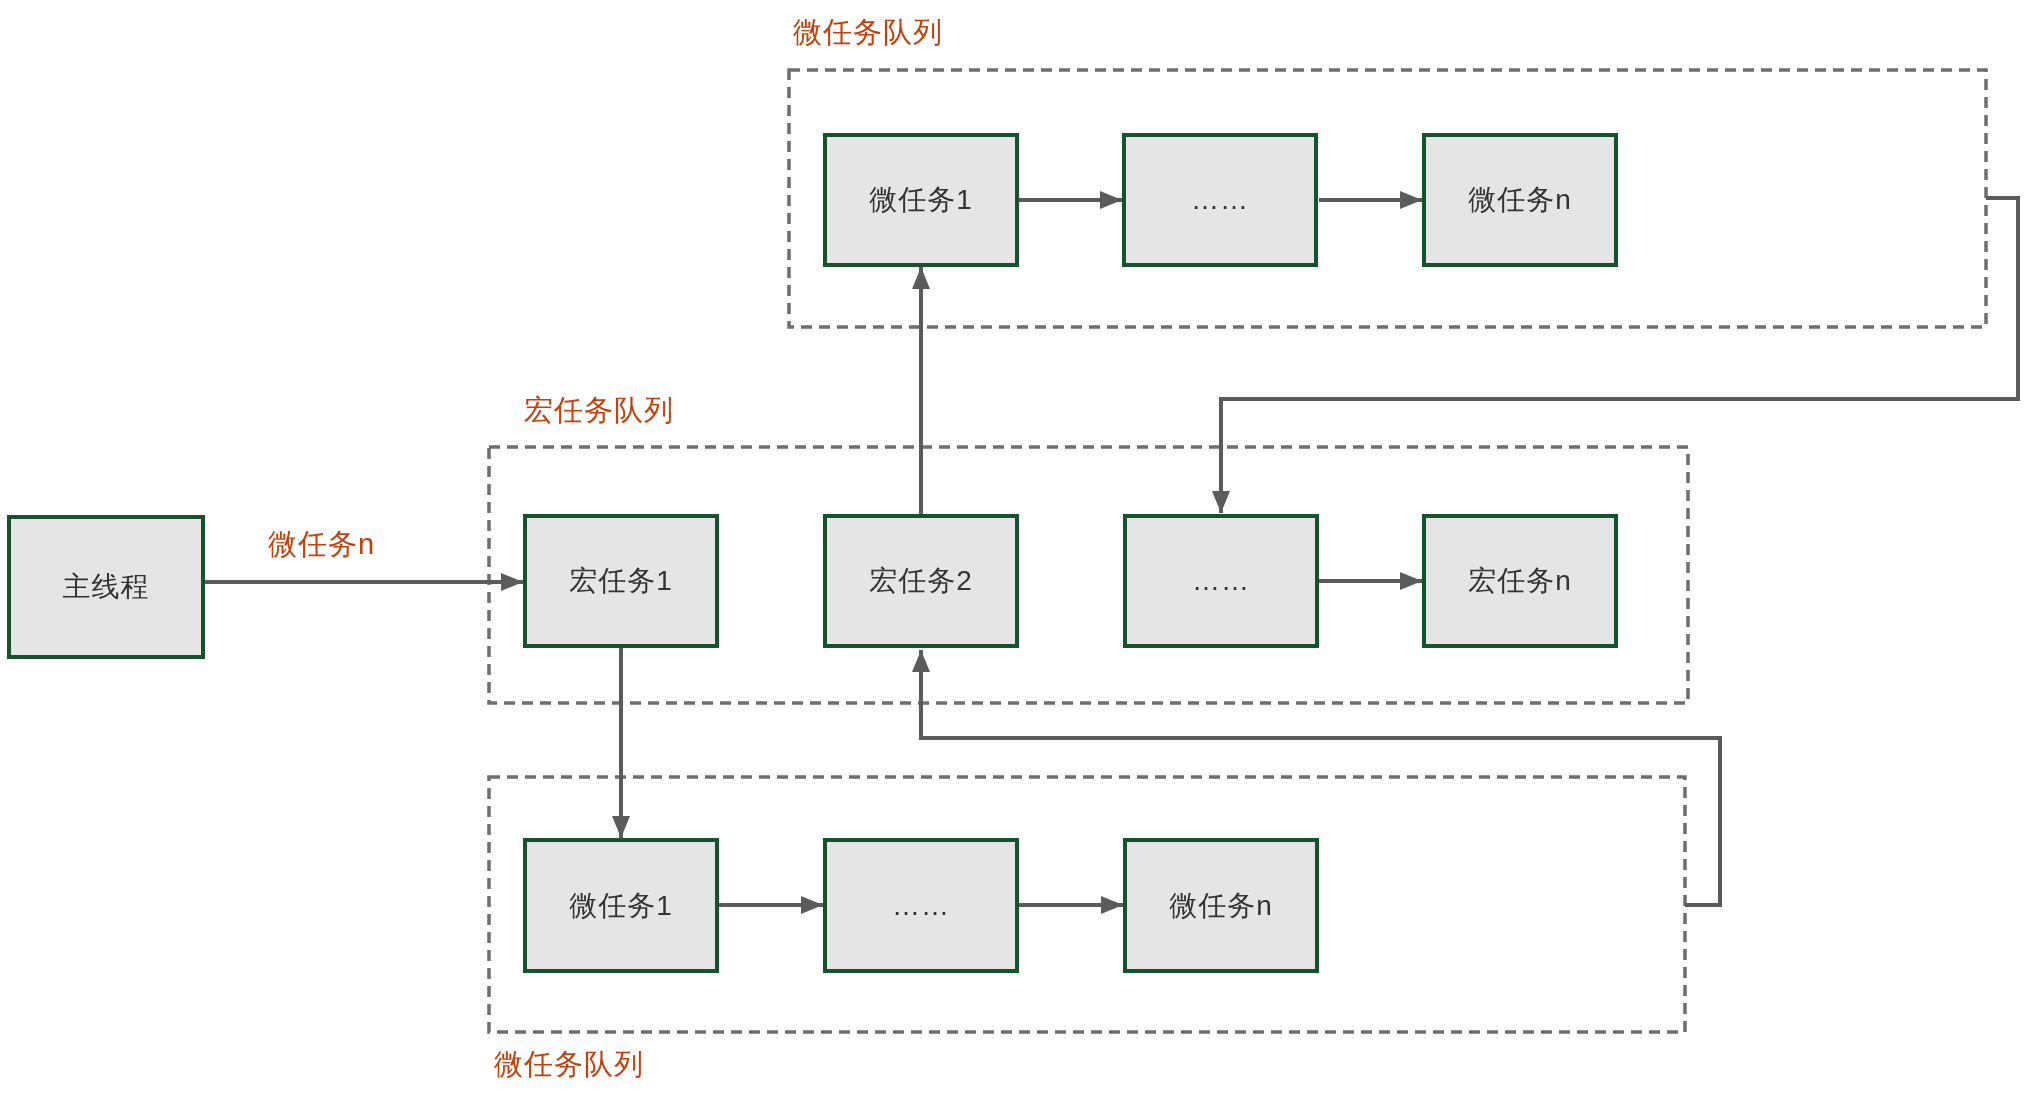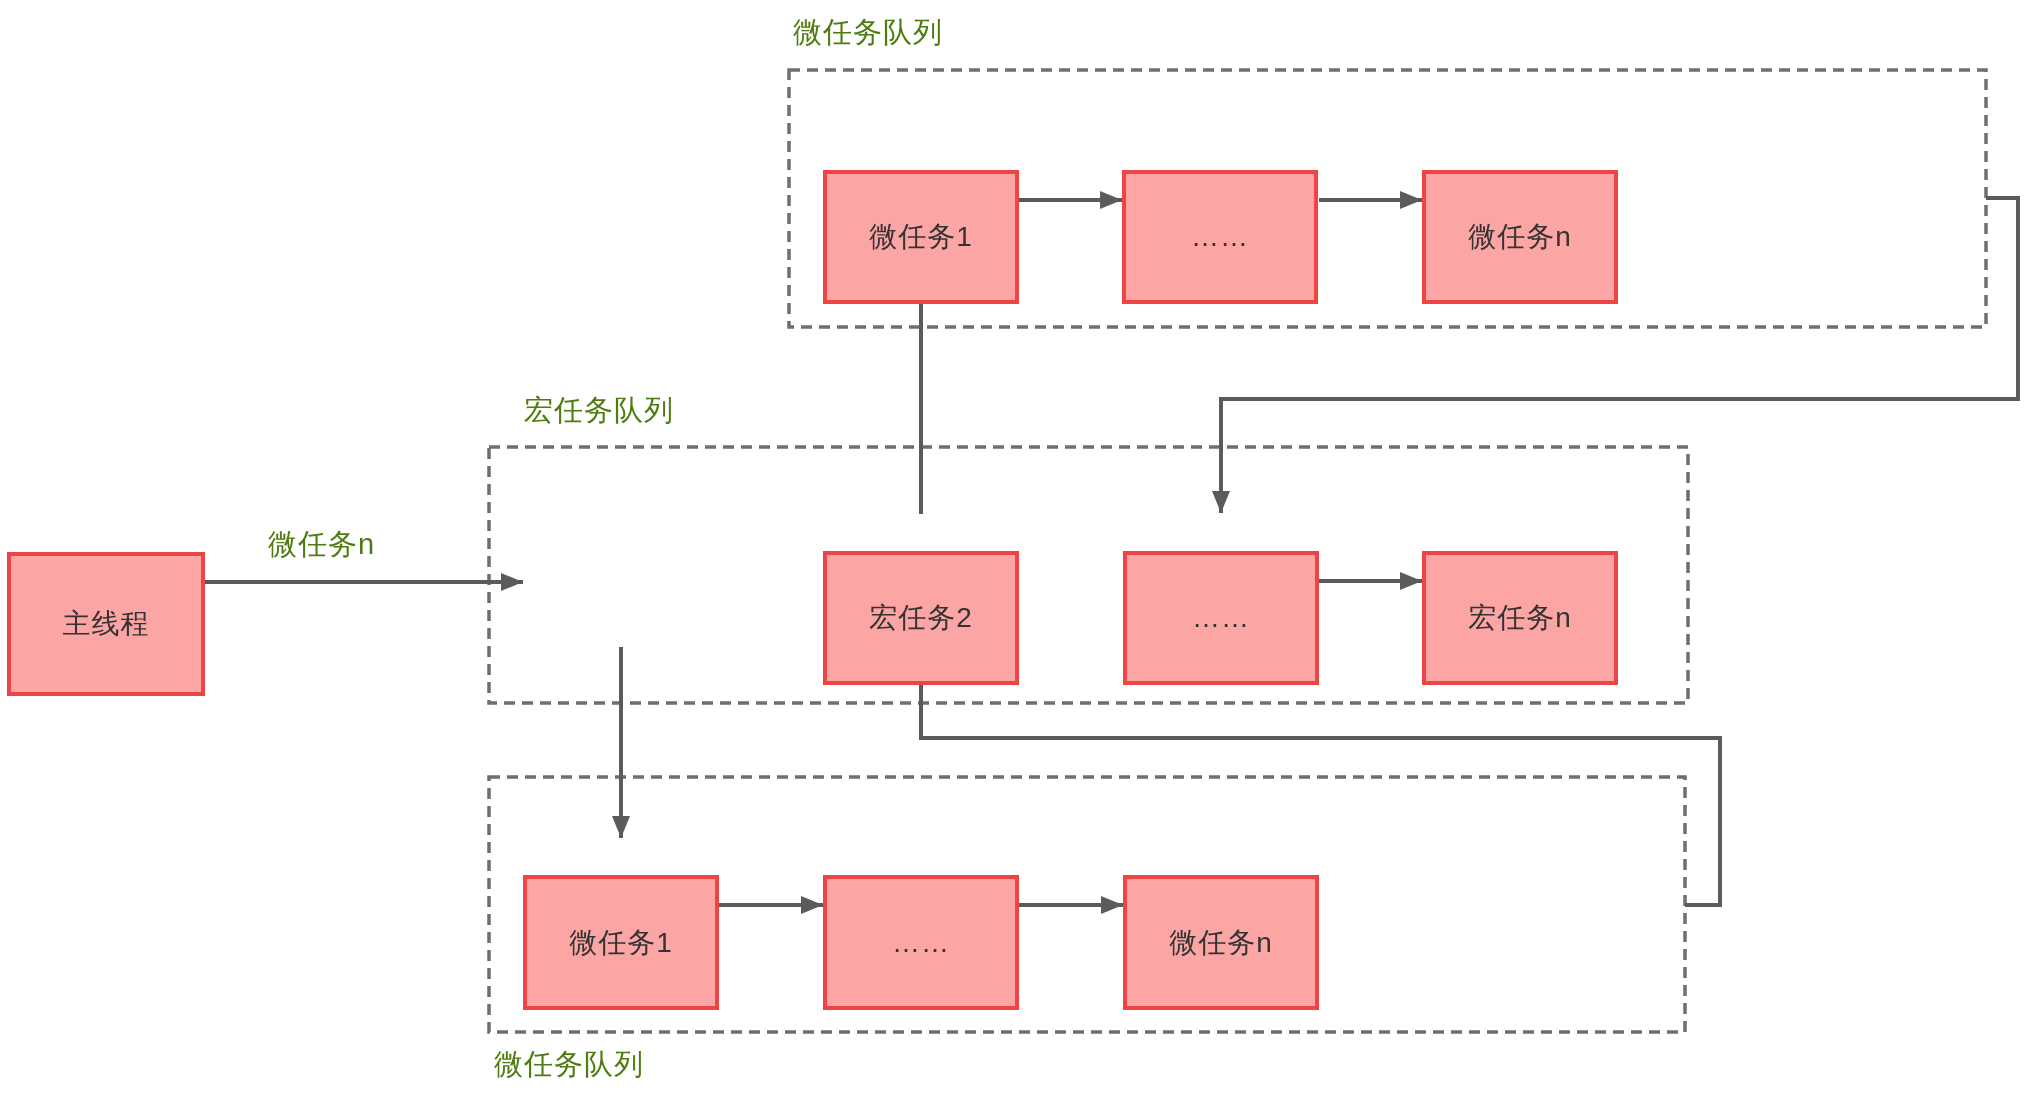--- a/index.html
+++ b/index.html
@@ -7,31 +7,30 @@
     position:relative;
     width:2028px;height:1105px;
     background:#ffffff;
     overflow:hidden;
     font-family:"Liberation Sans","DejaVu Sans",sans-serif;
   }
   .layer{position:absolute;left:0;top:0;z-index:1;}
   .box{
     position:absolute;z-index:2;
     box-sizing:border-box;
-    background:#fca5a5;
-    border:4px solid #ef4444;
+    background:#e5e5e5;
+    border:4px solid #14532d;
     display:flex;align-items:center;justify-content:center;
     color:#333333;font-size:28px;line-height:1;
     letter-spacing:1px;
     white-space:nowrap;
-    margin-top:37px;
   }
   .label{
     position:absolute;z-index:2;
-    color:#4d7c0f;font-size:29px;line-height:1.1;
+    color:#c2410c;font-size:29px;line-height:1.1;
     letter-spacing:1px;
     white-space:nowrap;
   }
   svg path.conn{stroke:#5b5b5b;stroke-width:4;fill:none;}
   svg rect.dashed{stroke:#6e6e6e;stroke-width:3.5;fill:none;stroke-dasharray:11 7;}
 </style>
 </head>
 <body>
 
 <div class="canvas">
@@ -71,20 +70,23 @@
   <div class="box" style="left:823px;top:133px;width:196px;height:134px">
     <span>微任务1</span>
   </div>
   <div class="box" style="left:1122px;top:133px;width:196px;height:134px">
     <span>……</span>
   </div>
   <div class="box" style="left:1422px;top:133px;width:196px;height:134px">
     <span>微任务n</span>
   </div>
 
+  <div class="box" style="left:523px;top:514px;width:196px;height:134px">
+    <span>宏任务1</span>
+  </div>
   <div class="box" style="left:823px;top:514px;width:196px;height:134px">
     <span>宏任务2</span>
   </div>
   <div class="box" style="left:1123px;top:514px;width:196px;height:134px">
     <span>……</span>
   </div>
   <div class="box" style="left:1422px;top:514px;width:196px;height:134px">
     <span>宏任务n</span>
   </div>
 

